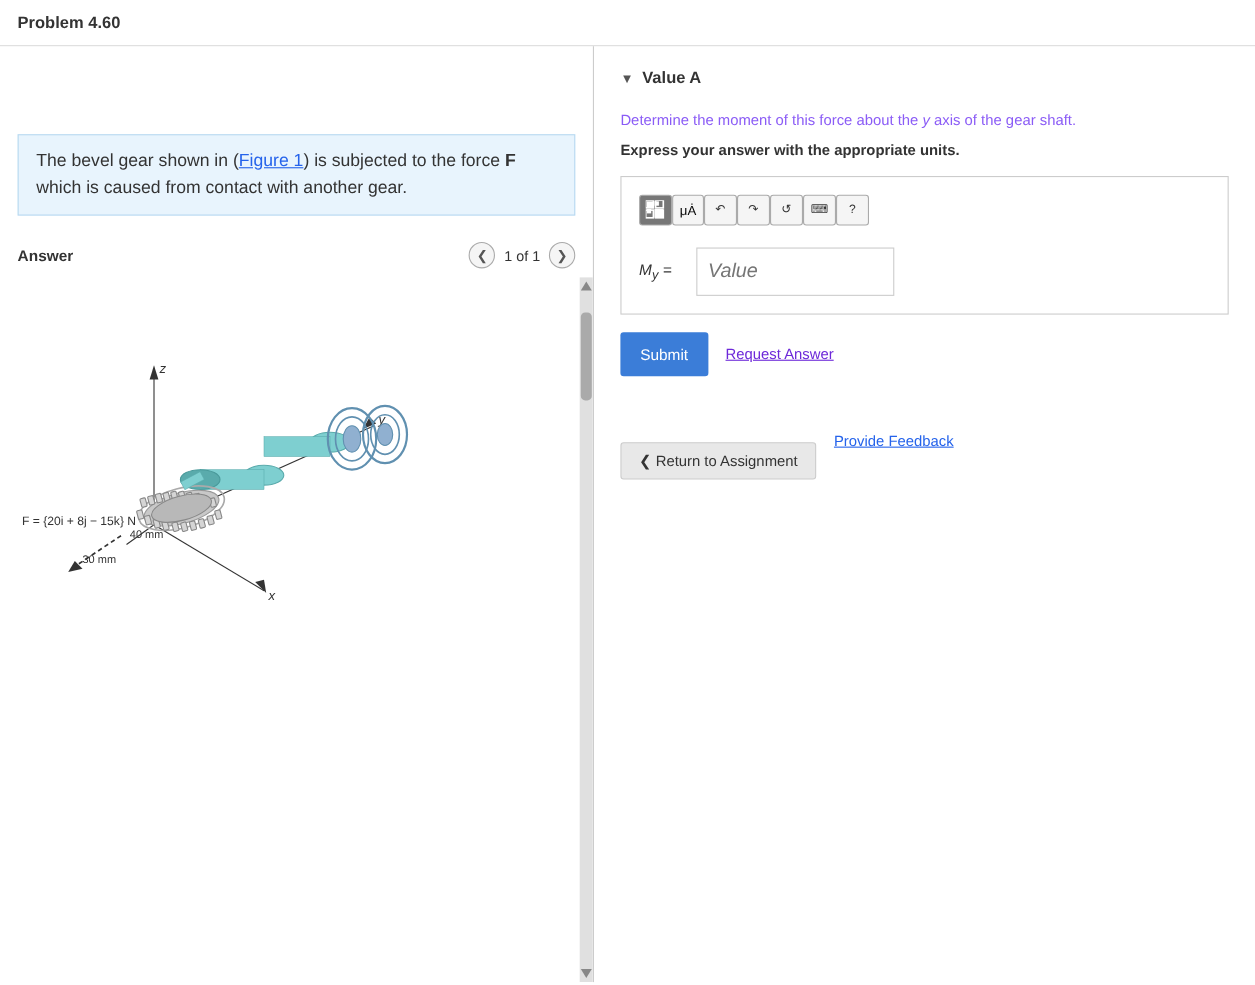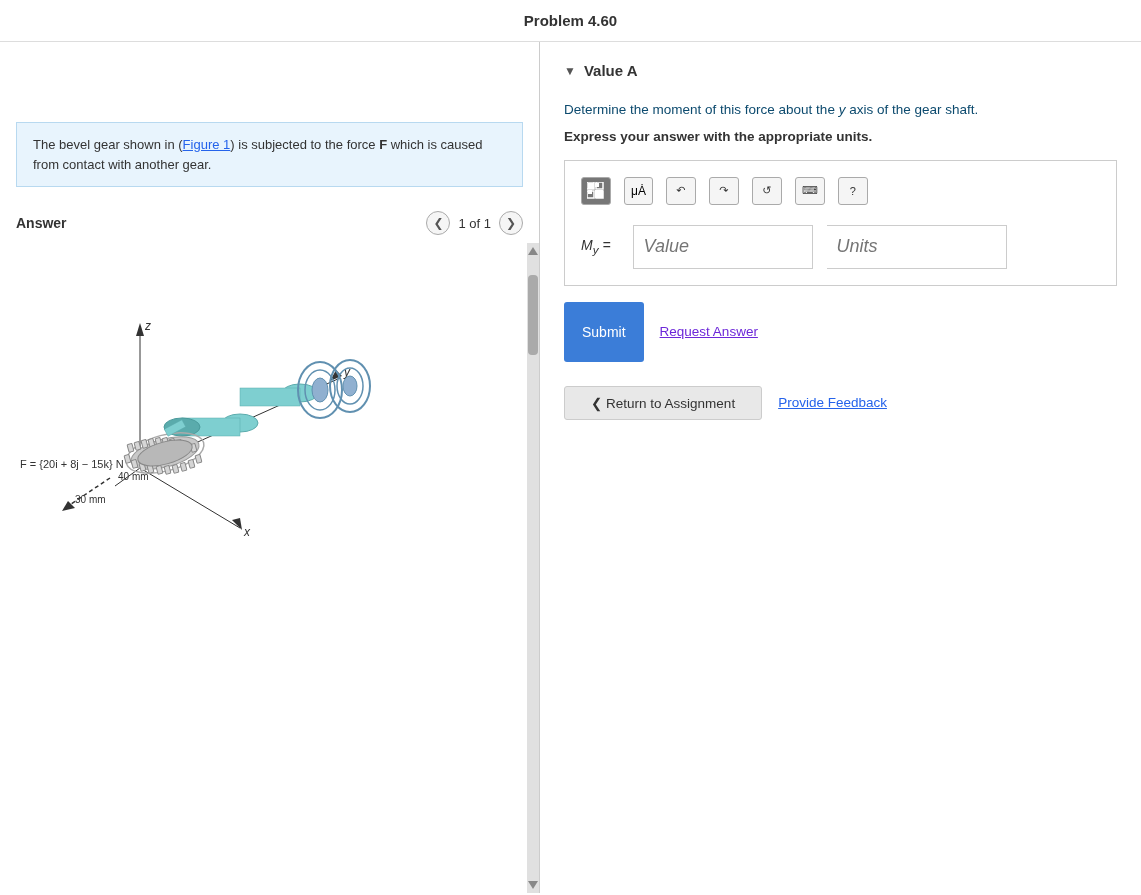--- a/index.html
+++ b/index.html
@@ -3,21 +3,20 @@
   <meta charset="utf-8">
   <style>
     * { box-sizing: border-box; margin: 0; padding: 0; }
     body { font-family: Arial, sans-serif; font-size: 14px; color: #333; background: #fff; }
 
     .page-header {
       padding: 12px 16px;
       border-bottom: 1px solid #ddd;
       font-size: 15px;
       font-weight: bold;
-      text-align: center;
     }
 
     .main-layout {
       display: flex;
       height: calc(895px - 44px);
     }
 
     .left-panel {
       width: 540px;
       border-right: 1px solid #ccc;
@@ -25,21 +24,21 @@
       flex-direction: column;
       overflow: hidden;
       position: relative;
     }
 
     .problem-description {
       margin: 80px 16px 16px 16px;
       background: #e8f4fd;
       border: 1px solid #b8d9f0;
       padding: 12px 16px;
-      font-size: 13px;
+      font-size: 16px;
       line-height: 1.5;
     }
 
     .problem-description a {
       color: #2563eb;
       text-decoration: underline;
     }
 
     .figure-section {
       padding: 8px 16px;
@@ -140,21 +139,21 @@
     .collapse-arrow {
       cursor: pointer;
       font-size: 12px;
       color: #555;
     }
 
     .question-text {
       font-size: 13.5px;
       line-height: 1.6;
       margin-bottom: 8px;
-      color: #0c4a6e;
+      color: #8b5cf6;
     }
 
     .question-text em {
       font-style: italic;
     }
 
     .bold-instruction {
       font-weight: bold;
       font-size: 13.5px;
       margin-bottom: 16px;
@@ -163,21 +162,21 @@
     .answer-box {
       border: 1px solid #ccc;
       padding: 16px;
       margin-bottom: 16px;
       background: #fff;
     }
 
     .toolbar {
       display: flex;
       align-items: center;
-      gap: 13px;
+      gap: 0;
       margin-bottom: 12px;
       padding-bottom: 8px;
     }
 
     .toolbar-btn {
       padding: 4px 6px;
       border: 1px solid #aaa;
       background: #f5f5f5;
       cursor: pointer;
       font-size: 11px;
@@ -254,21 +253,21 @@
       display: flex;
       align-items: center;
       gap: 16px;
       margin-bottom: 24px;
     }
 
     .submit-btn {
       background: #3b7dd8;
       color: #fff;
       border: none;
-      padding: 22px 18px;
+      padding: 12px 18px;
       font-size: 14px;
       cursor: pointer;
       border-radius: 3px;
     }
 
     .request-link {
       color: #6d28d9;
       text-decoration: underline;
       cursor: pointer;
       font-size: 13.5px;
@@ -280,24 +279,25 @@
       display: flex;
       align-items: center;
       gap: 16px;
       margin-top: 8px;
     }
 
     .return-btn {
       background: #e8e8e8;
       color: #333;
       border: 1px solid #ccc;
-      padding: 8px 26px;
+      padding: 8px 16px;
       font-size: 13.5px;
       cursor: pointer;
       border-radius: 3px;
+      margin-top: 36px;
     }
 
     .feedback-link {
       color: #2563eb;
       text-decoration: underline;
       cursor: pointer;
       font-size: 13.5px;
       background: none;
       border: none;
     }
@@ -440,21 +440,20 @@
         <button class="toolbar-btn">⌨</button>
 
         <button class="toolbar-btn">?</button>
       </div>
 
       <div class="input-row">
         <span class="my-label">
           <em>M</em><sub>y</sub> =
         </span>
         <input type="text" class="value-input" placeholder="Value" style="">
-        <input type="text" class="units-input" placeholder="Units" style="">
       </div>
     </div>
 
     <div class="action-row">
       <button class="submit-btn">Submit</button>
       <button class="request-link">Request Answer</button>
     </div>
 
     <div class="bottom-actions">
       <button class="return-btn">❮ Return to Assignment</button>

